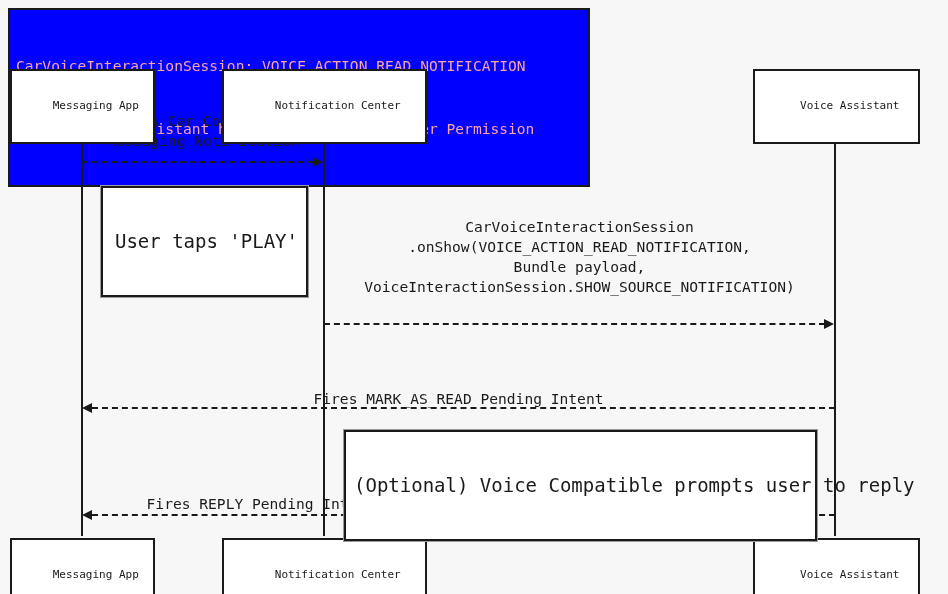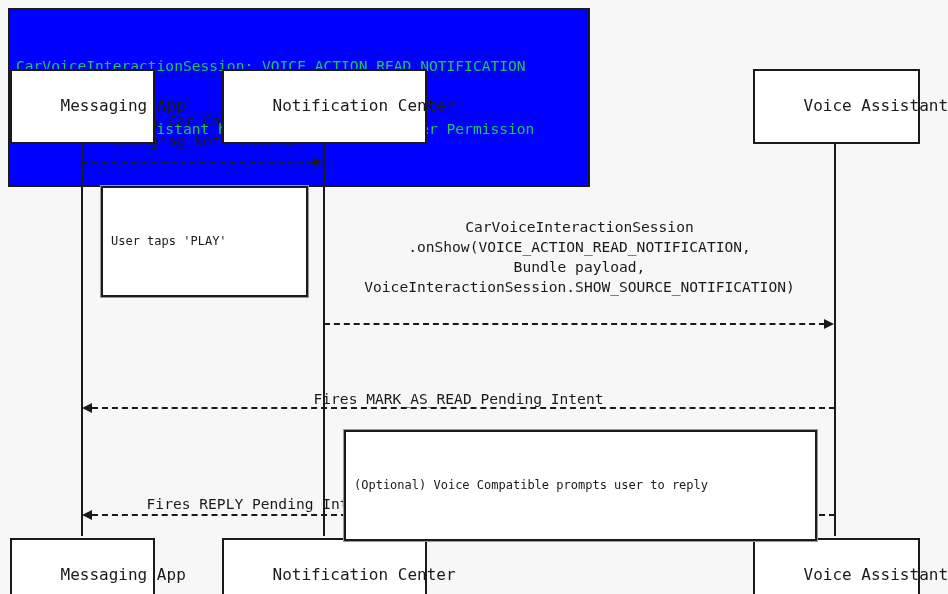--- a/index.html
+++ b/index.html
@@ -22,35 +22,35 @@
   
   .title-banner {
     position: absolute;
     left: 8px;
     top: 8px;
     width: 582px;
     box-sizing: border-box;
     background: #0000ff;
     border: 2px solid #1a1a1a;
     padding: 3px 6px 4px 6px;
-    color: #22c55e;
+    color: #fca5a5;
     font-size: 14.6px;
     line-height: 21px;
     white-space: pre;
     letter-spacing: 0px;
   }
 
   
   .participant {
     position: absolute;
     box-sizing: border-box;
     background: #ffffff;
     border: 2px solid #1a1a1a;
     color: #1a1a1a;
-    font-size: 16px;
+    font-size: 11px;
     line-height: 20px;
     text-align: center;
     padding: 5px 10px 6px 10px;
     white-space: pre;
     z-index: 4;
   }
 
   
   .lifeline {
     position: absolute;
@@ -93,23 +93,23 @@
   }
 
   
   .note {
     position: absolute;
     box-sizing: border-box;
     background: #ffffff;
     border: 2px solid #1a1a1a;
     box-shadow: 0 0 0 1px #9a9a9a;
     color: #1a1a1a;
-    font-size: 12px;
+    font-size: 19px;
     line-height: 20px;
-    text-align: left;
+    text-align: right;
     padding: 3px 8px 4px 8px;
     white-space: pre;
     z-index: 5;
   }
 </style>
 </head>
 <body>
 
 <div id="diagram">
 

